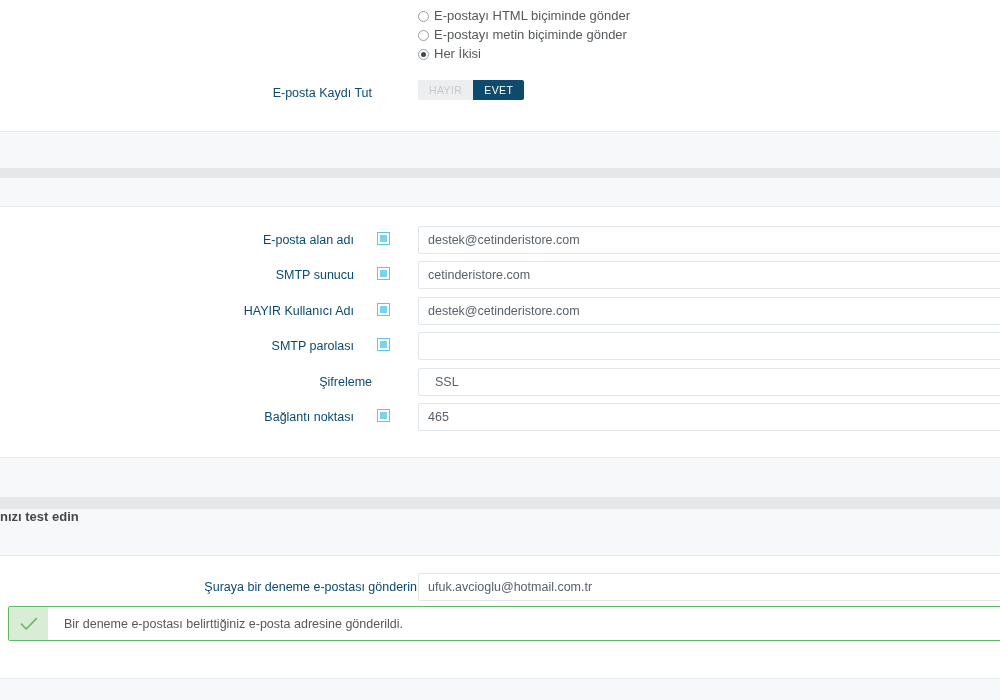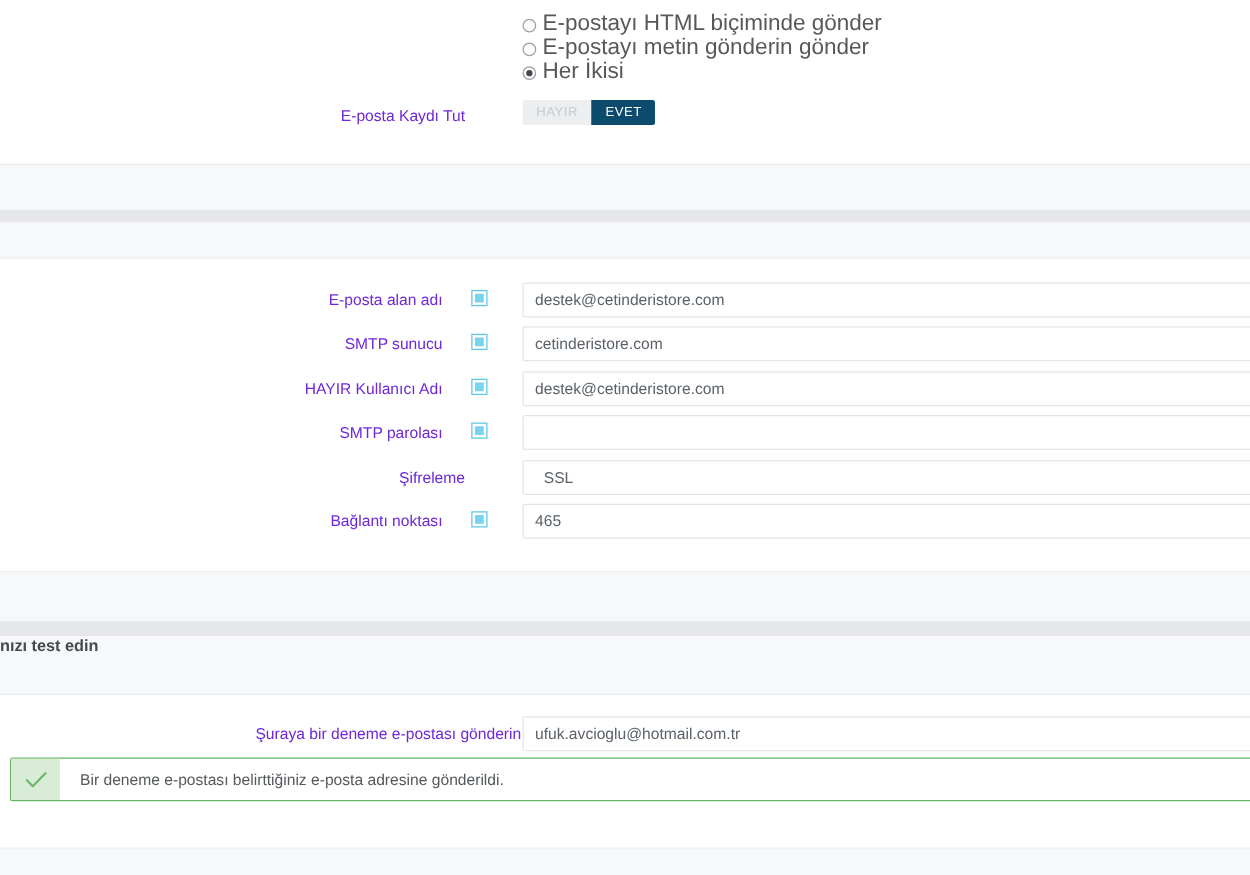--- a/index.html
+++ b/index.html
@@ -31,21 +31,21 @@
     width: 1000px;
     height: 22px;
   }
   .lbl {
     position: absolute;
     right: 628px;       
     top: 0;
     text-align: right;
     white-space: nowrap;
     font-size: 12.5px;
-    color: #6d28d9;
+    color: #0c4a6e;
     line-height: 22px;
   }
   .help-icon {
     position: absolute;
     top: 3px;
     width: 13px;
     height: 13px;
     box-sizing: border-box;
     border: 1px solid #5bc8e8;
     background: #ffffff;
@@ -78,21 +78,21 @@
     outline: none;
   }
   .txt.sel { padding-left: 16px; }
 
   
   .radio-row {
     position: absolute;
     left: 418px;
     height: 19px;
     white-space: nowrap;
-    font-size: 18px;
+    font-size: 13px;
     color: #55595c;
   }
   .radio {
     display: inline-block;
     vertical-align: -2px;
     width: 11px;
     height: 11px;
     border-radius: 50%;
     border: 1px solid #9aa0a6;
     background: #fdfdfd;
@@ -198,21 +198,21 @@
 
 <div class="page">
 
   <div>
 
     <div class="radio-row" style="top:8px">
       <span class="radio"></span><span>E-postayı HTML biçiminde gönder</span>
     </div>
 
     <div class="radio-row" style="top:27px">
-      <span class="radio"></span><span>E-postayı metin gönderin gönder</span>
+      <span class="radio"></span><span>E-postayı metin biçiminde gönder</span>
     </div>
 
     <div class="radio-row" style="top:46px">
       <span class="radio on"></span><span>Her İkisi</span>
     </div>
 
   </div>
 
   <div class="form-row" style="top:82px">
     <span class="lbl">E-posta Kaydı Tut</span>

